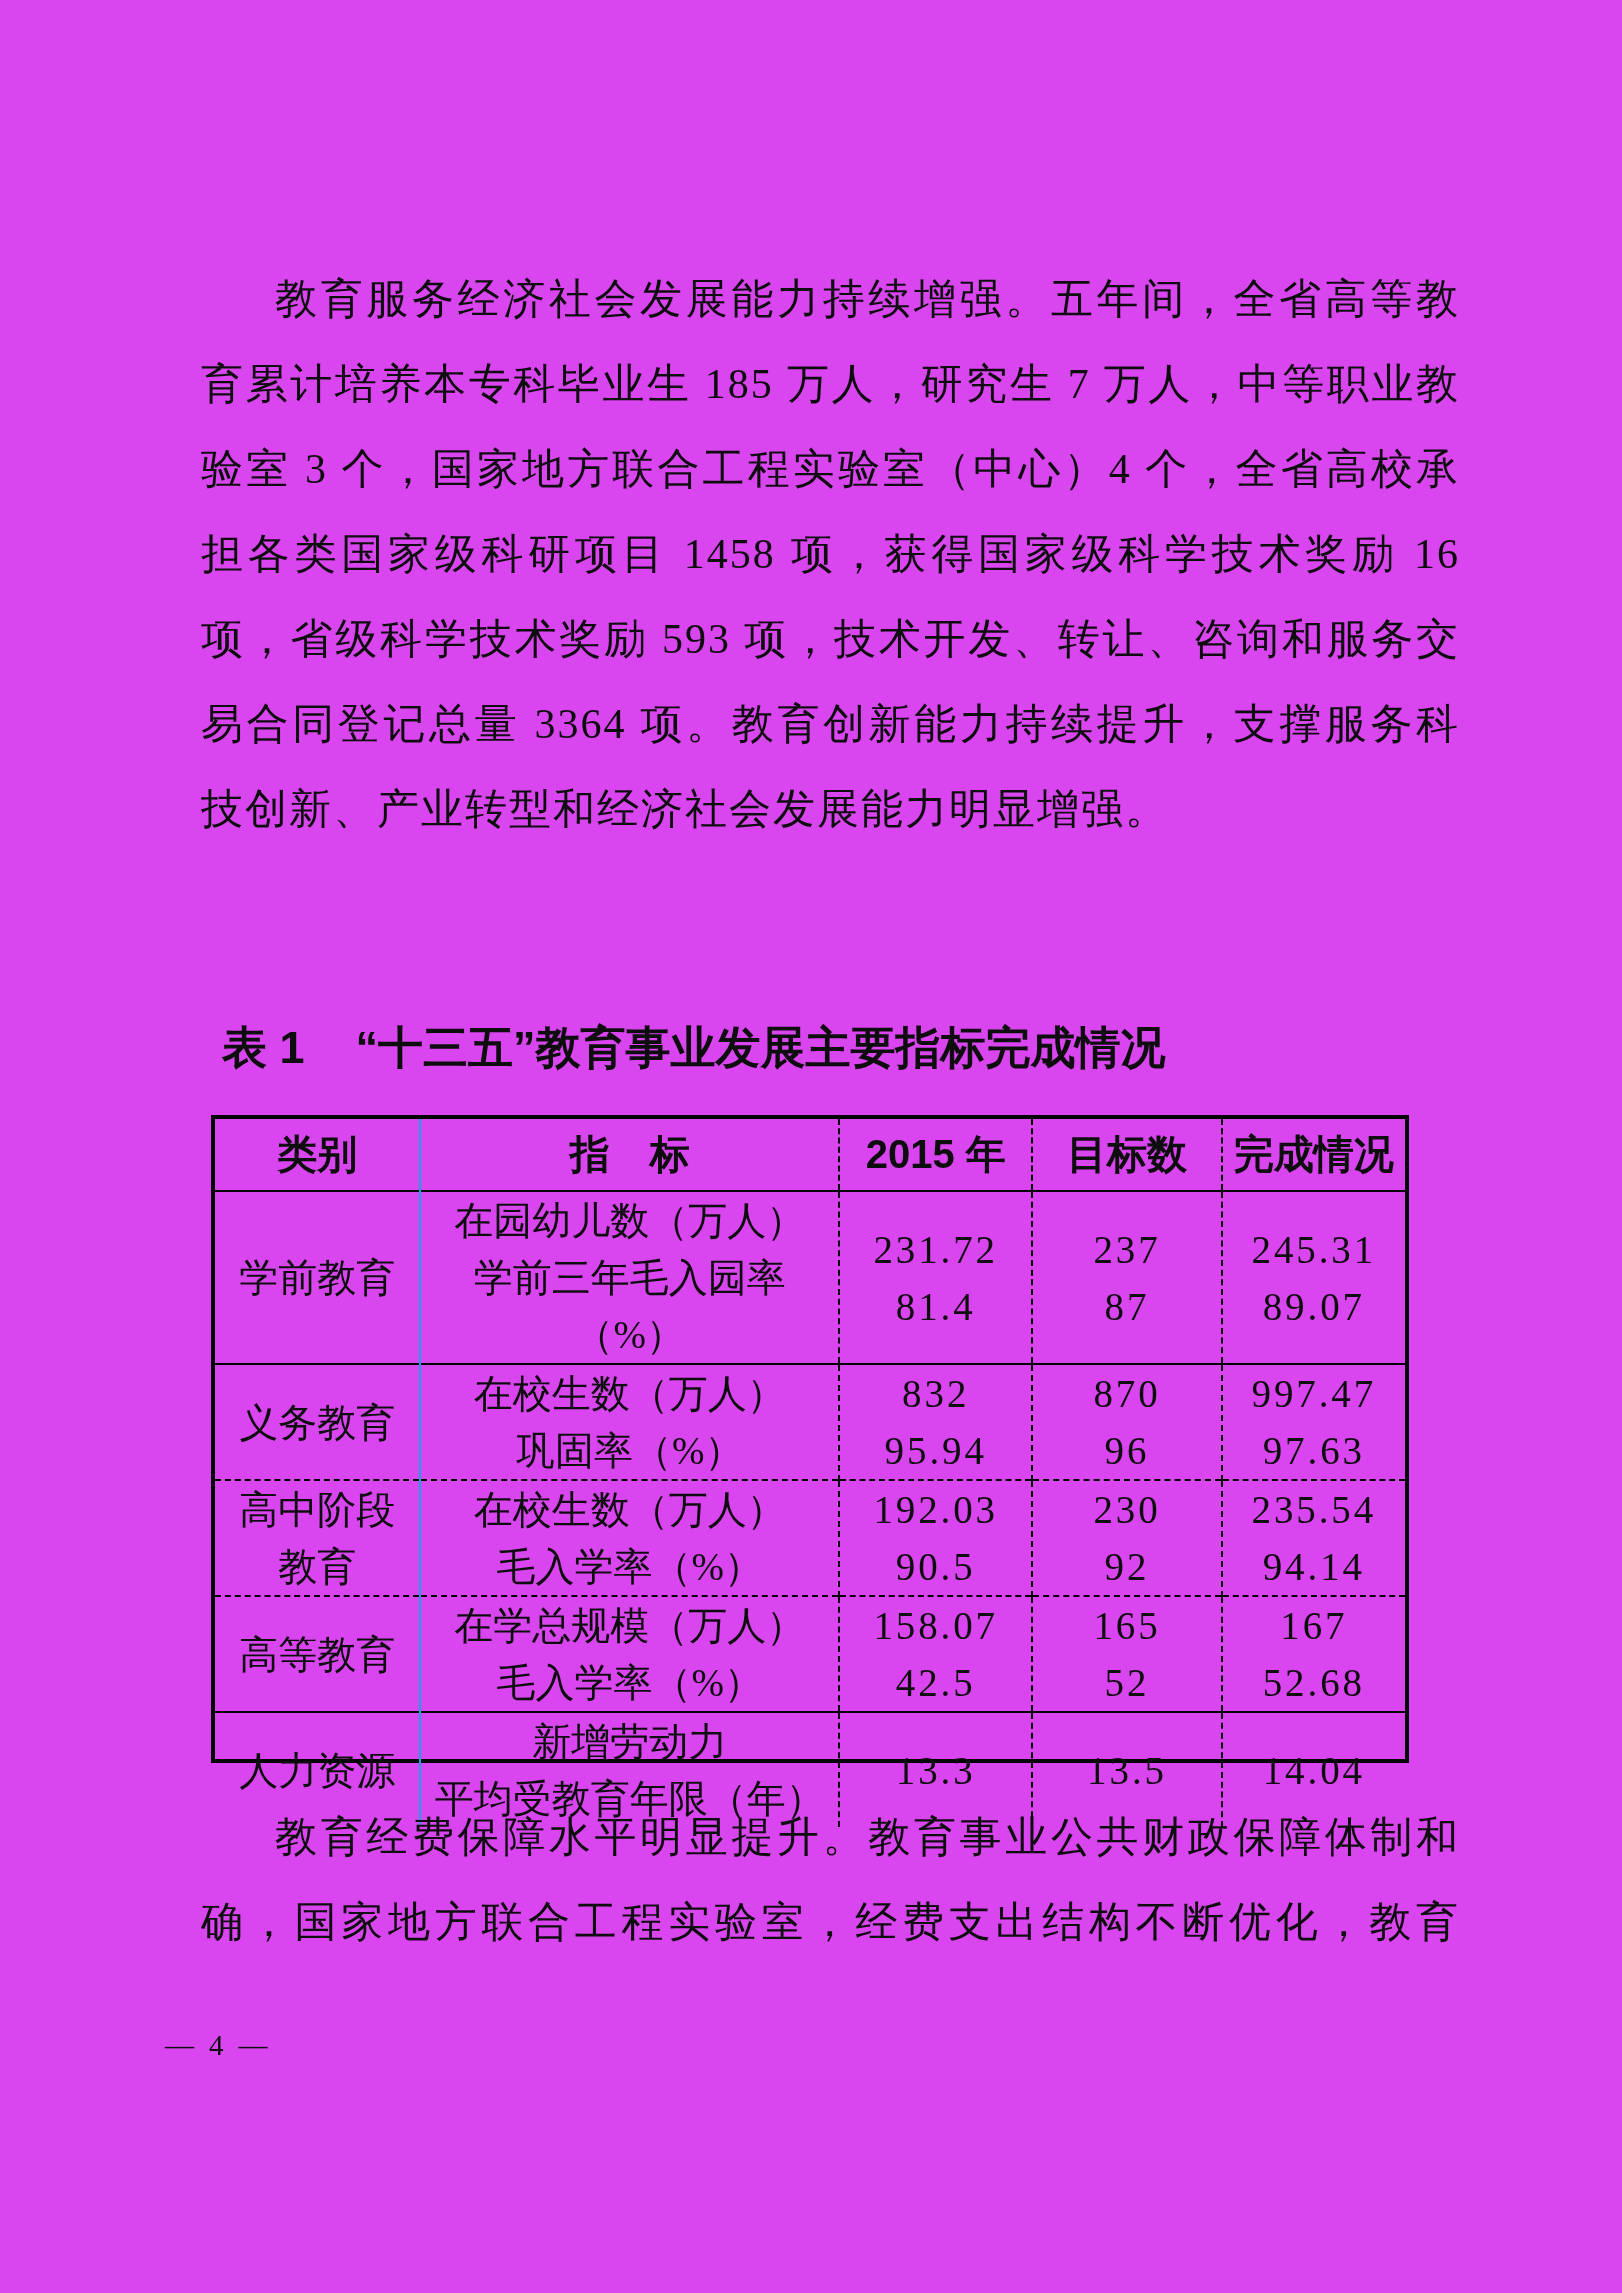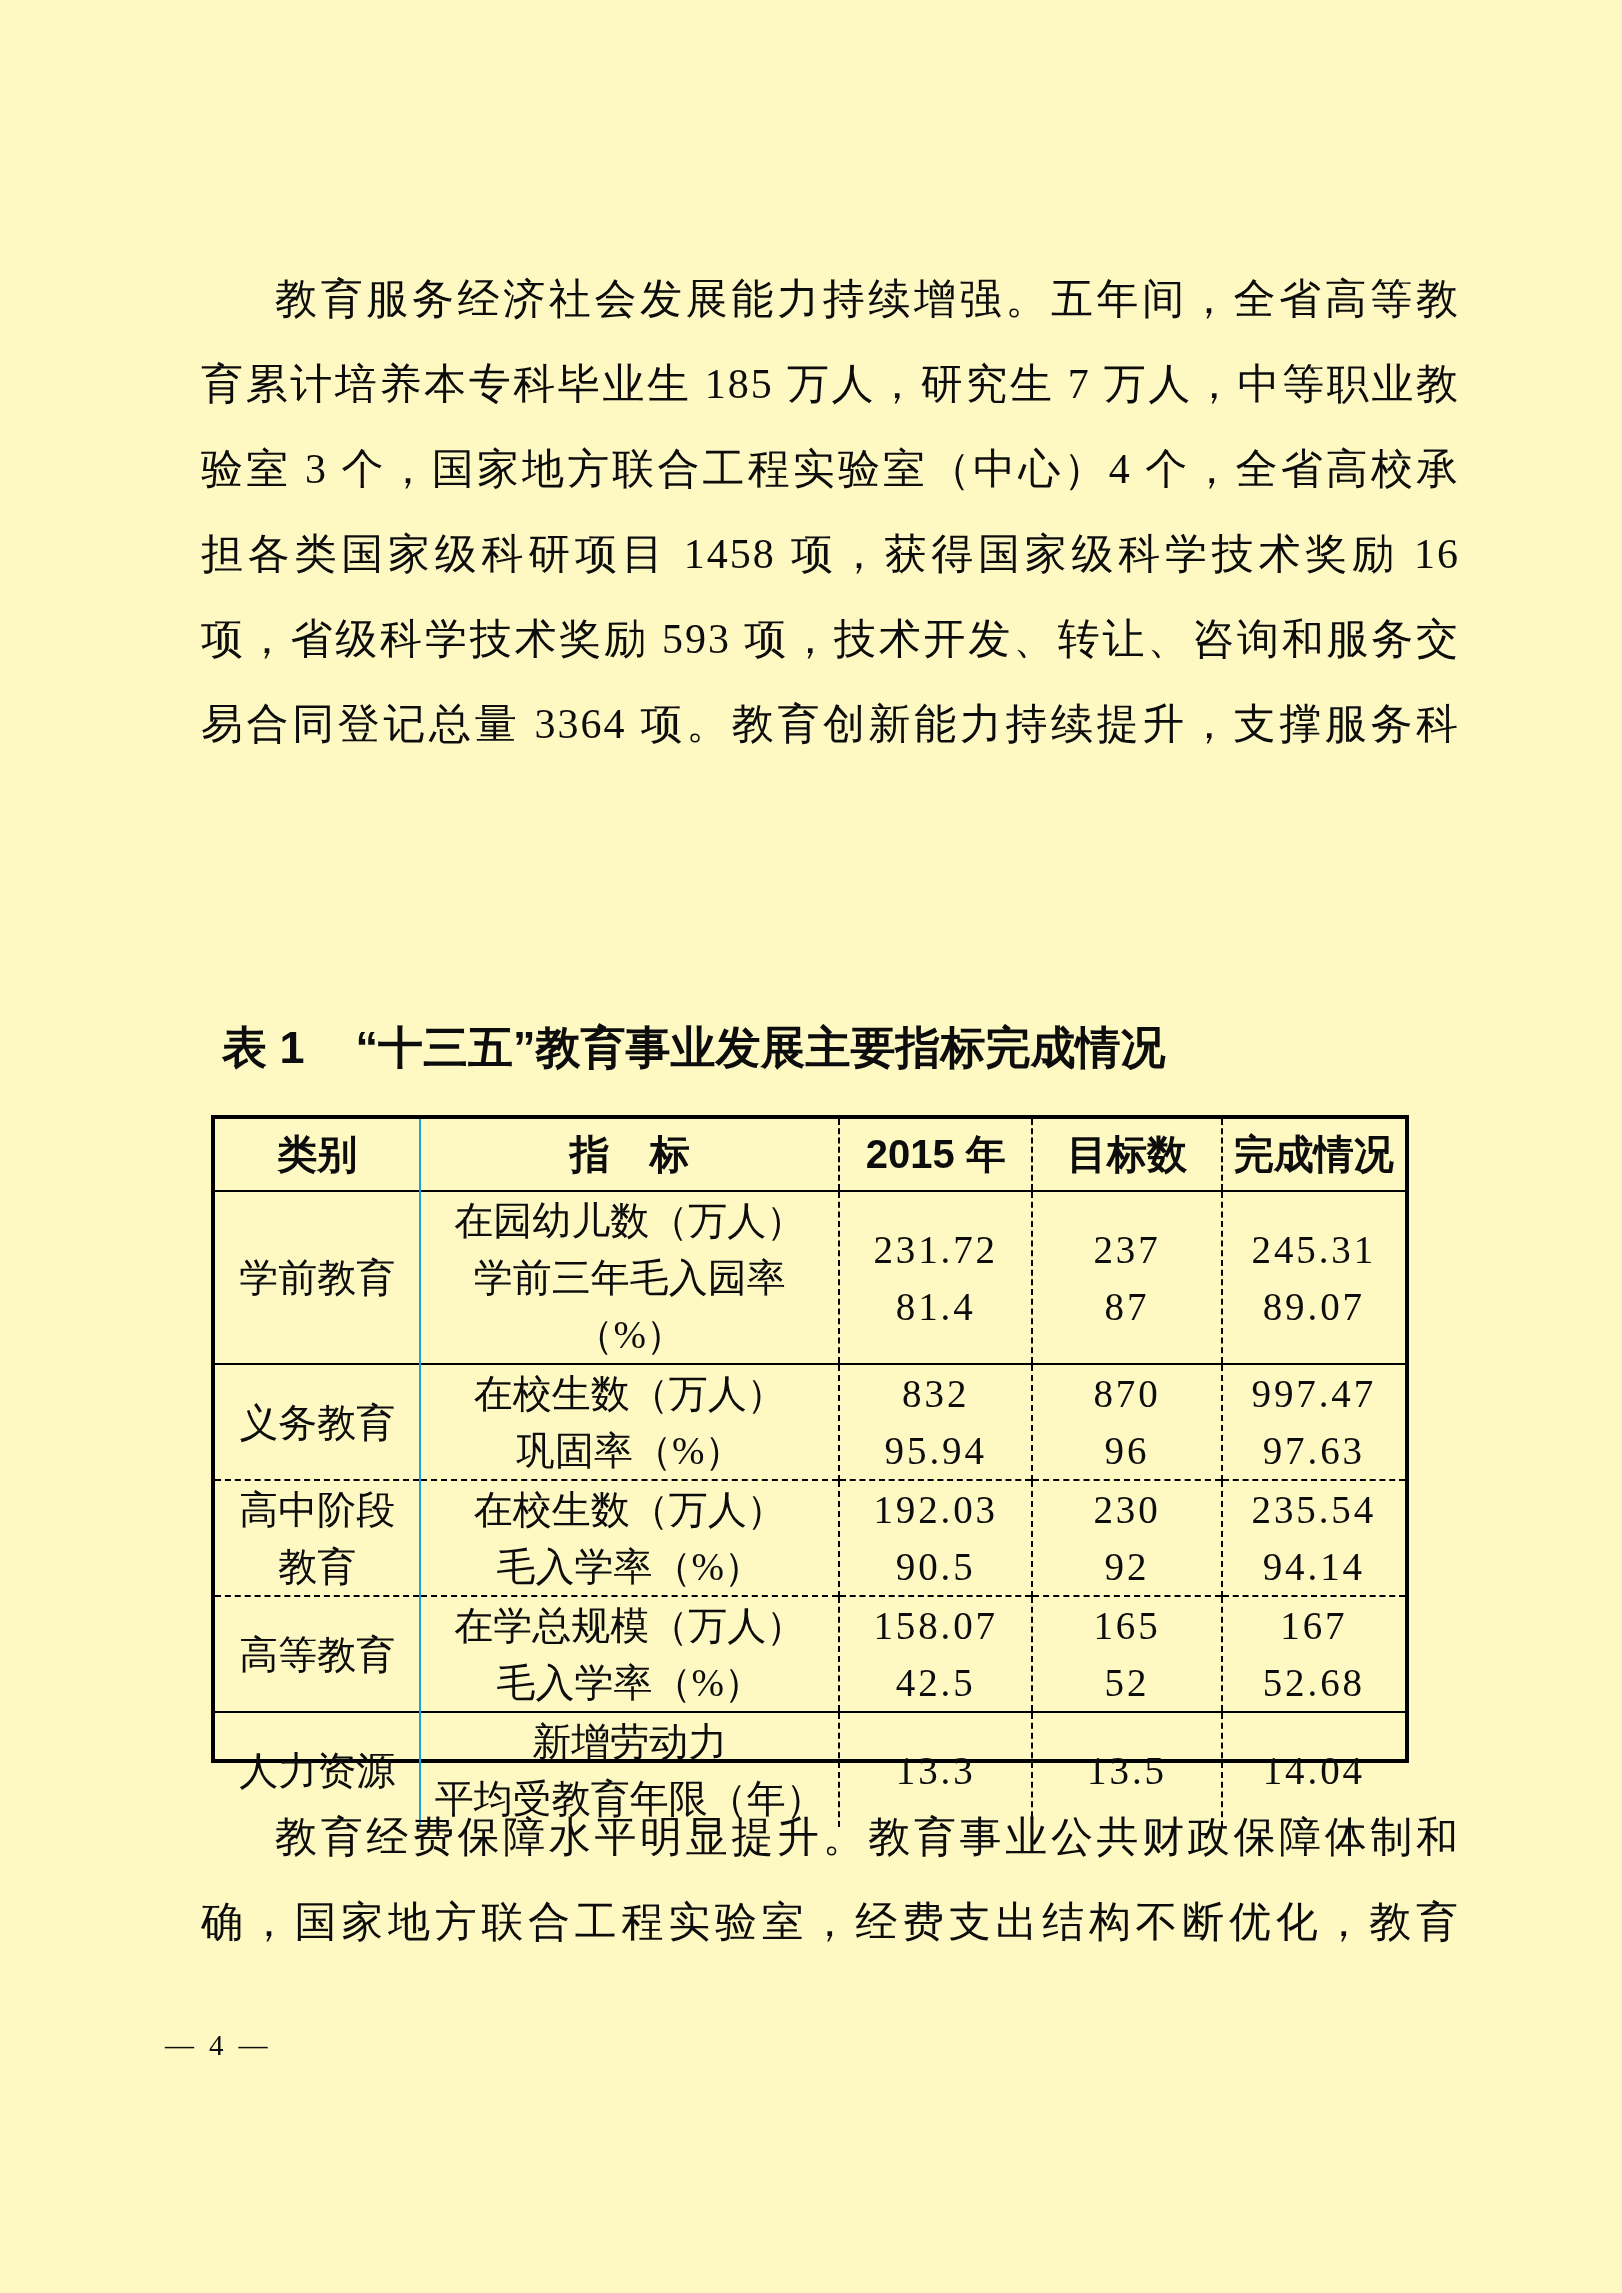--- a/index.html
+++ b/index.html
@@ -1,19 +1,19 @@
 <!DOCTYPE html>
 <html><head>
 <meta charset="utf-8">
 <style>
   html,body { margin:0; padding:0; background:#ffffff; }
   .page {
     position:relative;
     width:1622px; height:2294px;
-    background:#fef9c3;
+    background:#d946ef;
     color:#0d0d0d;
     font-family:"Liberation Serif","DejaVu Serif",serif;
     overflow:hidden;
   }
   
   .para { position:absolute; left:201px; width:1259px; }
   .para .bline {
     height:85px; line-height:85px;
     font-size:42px;
     letter-spacing:2px;
@@ -71,20 +71,21 @@
 
 <div class="page">
 
   <div class="para" id="para1">
     <div class="bline j indent">教育服务经济社会发展能力持续增强。五年间，全省高等教</div>
     <div class="bline j">育累计培养本专科毕业生 185 万人，研究生 7 万人，中等职业教</div>
     <div class="bline j">验室 3 个，国家地方联合工程实验室（中心）4 个，全省高校承</div>
     <div class="bline j">担各类国家级科研项目 1458 项，获得国家级科学技术奖励 16</div>
     <div class="bline j">项，省级科学技术奖励 593 项，技术开发、转让、咨询和服务交</div>
     <div class="bline j">易合同登记总量 3364 项。教育创新能力持续提升，支撑服务科</div>
+    <div class="bline">技创新、产业转型和经济社会发展能力明显增强。</div>
   </div>
 
   <div class="caption">
     <span class="cap-prefix">表 1</span><span class="cap-title">“十三五”教育事业发展主要指标完成情况</span>
   </div>
 
   <div class="tablewrap">
     <table>
       <colgroup>
           <col class="c1">

